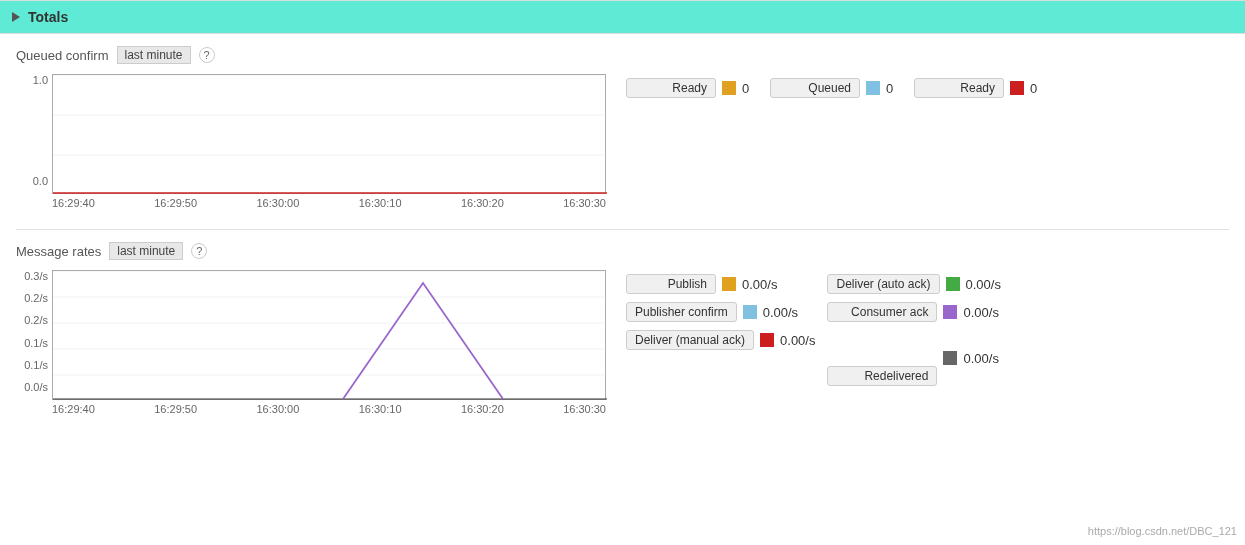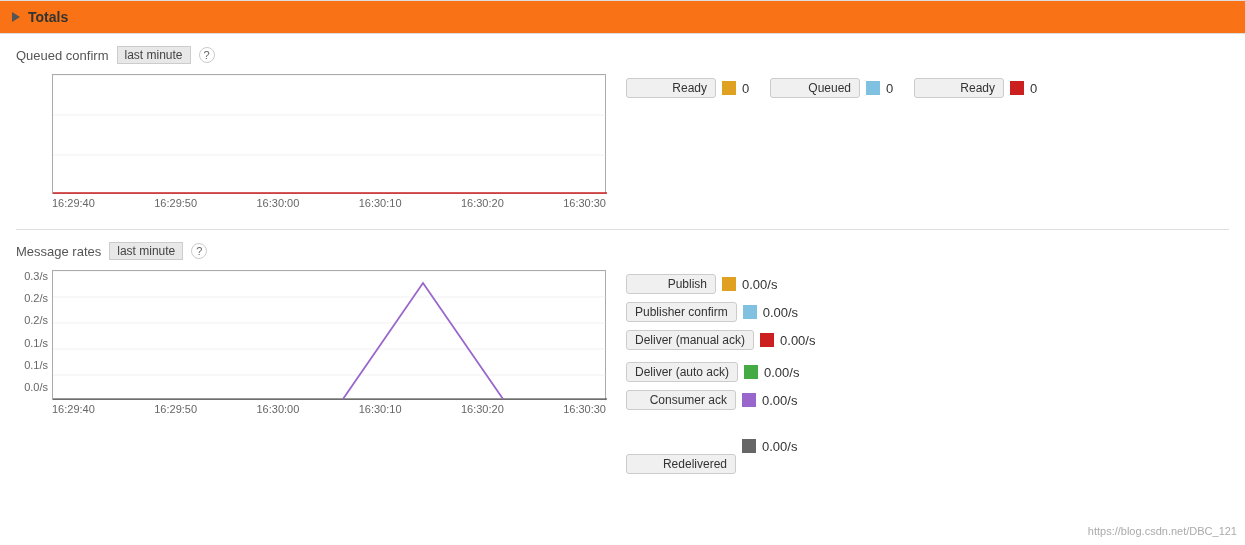--- a/index.html
+++ b/index.html
@@ -3,21 +3,21 @@
   <meta charset="utf-8">
   <style>
     * { box-sizing: border-box; margin: 0; padding: 0; }
     body {
       font-family: Arial, sans-serif;
       font-size: 13px;
       background: #fff;
       color: #333;
     }
     .section-header {
-      background: #f97316;
+      background: #5eead4;
       border-top: 1px solid #ddd;
       border-bottom: 1px solid #ddd;
       padding: 8px 12px;
       display: flex;
       align-items: center;
       gap: 8px;
       font-weight: bold;
       font-size: 14px;
     }
     .section-header .triangle {
@@ -134,21 +134,20 @@
     .divider {
       border: none;
       border-top: 1px solid #e0e0e0;
       margin: 4px 0 12px 0;
     }
     
     .rates-legend {
       display: flex;
       gap: 12px;
       margin-top: 4px;
-      flex-direction: column;
     }
     .rates-legend-col {
       display: flex;
       flex-direction: column;
       gap: 8px;
     }
     .watermark {
       position: fixed;
       bottom: 8px;
       right: 8px;
@@ -166,20 +165,24 @@
 
 <div class="content">
   <div class="subsection-title">
     <span>Queued confirm</span>
     <span class="badge">last minute</span>
     <span class="question-mark">?</span>
   </div>
 
   <div class="chart-and-legend">
     <div class="chart-container">
+      <div class="chart-y-labels">
+        <span>1.0</span>
+        <span>0.0</span>
+      </div>
       <div class="chart-area" style="height:120px; width:554px;">
         <svg class="chart-svg" width="554" height="120">
 
           <line x1="0" y1="118" x2="554" y2="118" stroke="#cc2020" stroke-width="1.5"></line>
 
           <line x1="0" y1="0" x2="554" y2="0" stroke="#e0e0e0" stroke-width="0.5"></line>
           <line x1="0" y1="40" x2="554" y2="40" stroke="#e0e0e0" stroke-width="0.5"></line>
           <line x1="0" y1="80" x2="554" y2="80" stroke="#e0e0e0" stroke-width="0.5"></line>
         </svg>
       </div>

